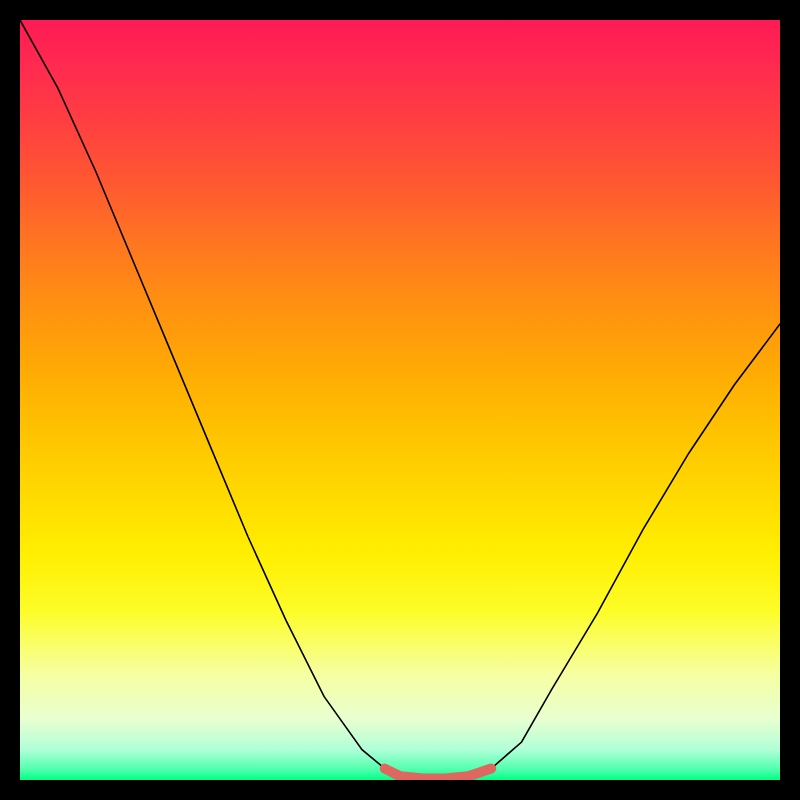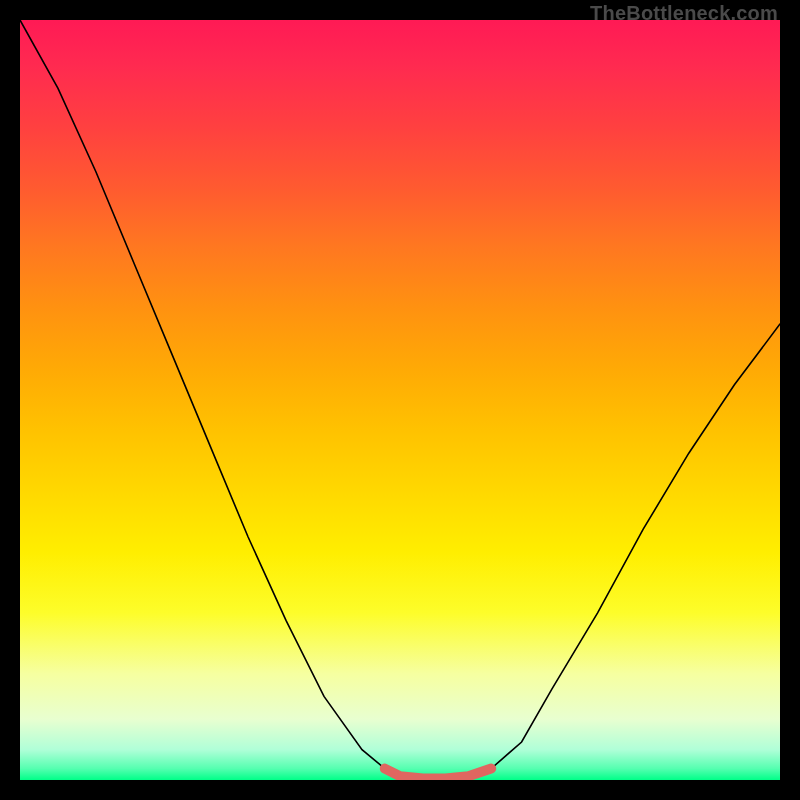--- a/index.html
+++ b/index.html
@@ -81,14 +81,13 @@
 <body>
 
 <div class="frame">
   <div class="plot-area">
     <div class="gradient-bg"></div>
     <svg class="curve" viewBox="0 0 760 760" preserveAspectRatio="none">
       <path id="curvePath" class="curve-line" d="M0.00 0.00 L38.00 68.40 L76.00 152.00 L114.00 243.20 L152.00 334.40 L190.00 425.60 L228.00 516.80 L266.00 600.40 L304.00 676.40 L342.00 729.60 L364.80 748.60 L380.00 756.20 L402.80 758.48 L425.60 758.48 L448.40 756.20 L471.20 748.60 L501.60 722.00 L532.00 668.80 L577.60 592.80 L623.20 509.20 L668.80 433.20 L714.40 364.80 L760.00 304.00"></path>
       <path id="troughPath" class="trough-highlight" d="M364.80 748.60 L380.00 756.20 L402.80 758.48 L425.60 758.48 L448.40 756.20 L471.20 748.60"></path>
     </svg>
   </div>
-  <div class="watermark">TheBottleneck.com</div>
 </div>
 
 </body></html>

